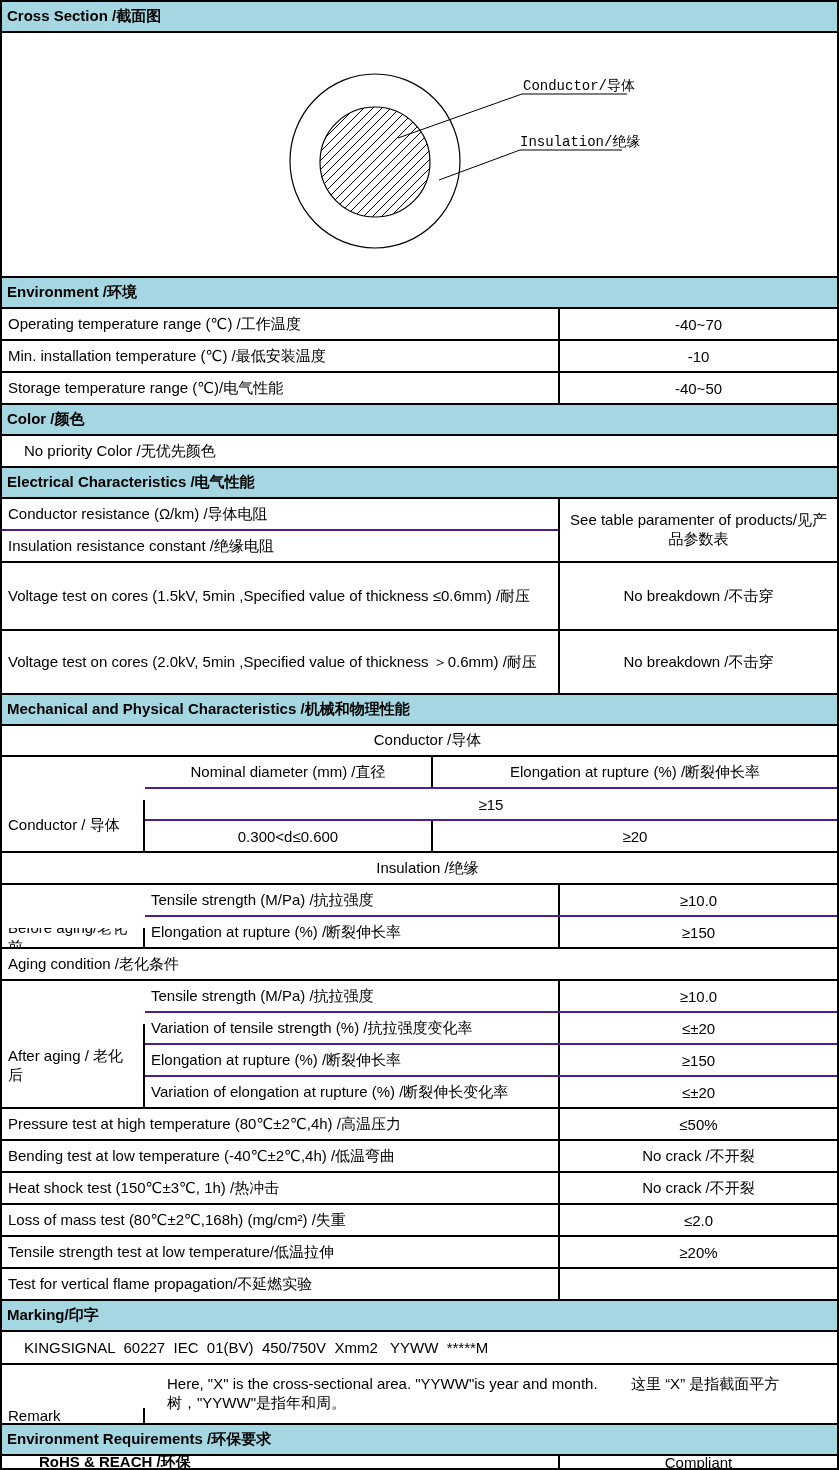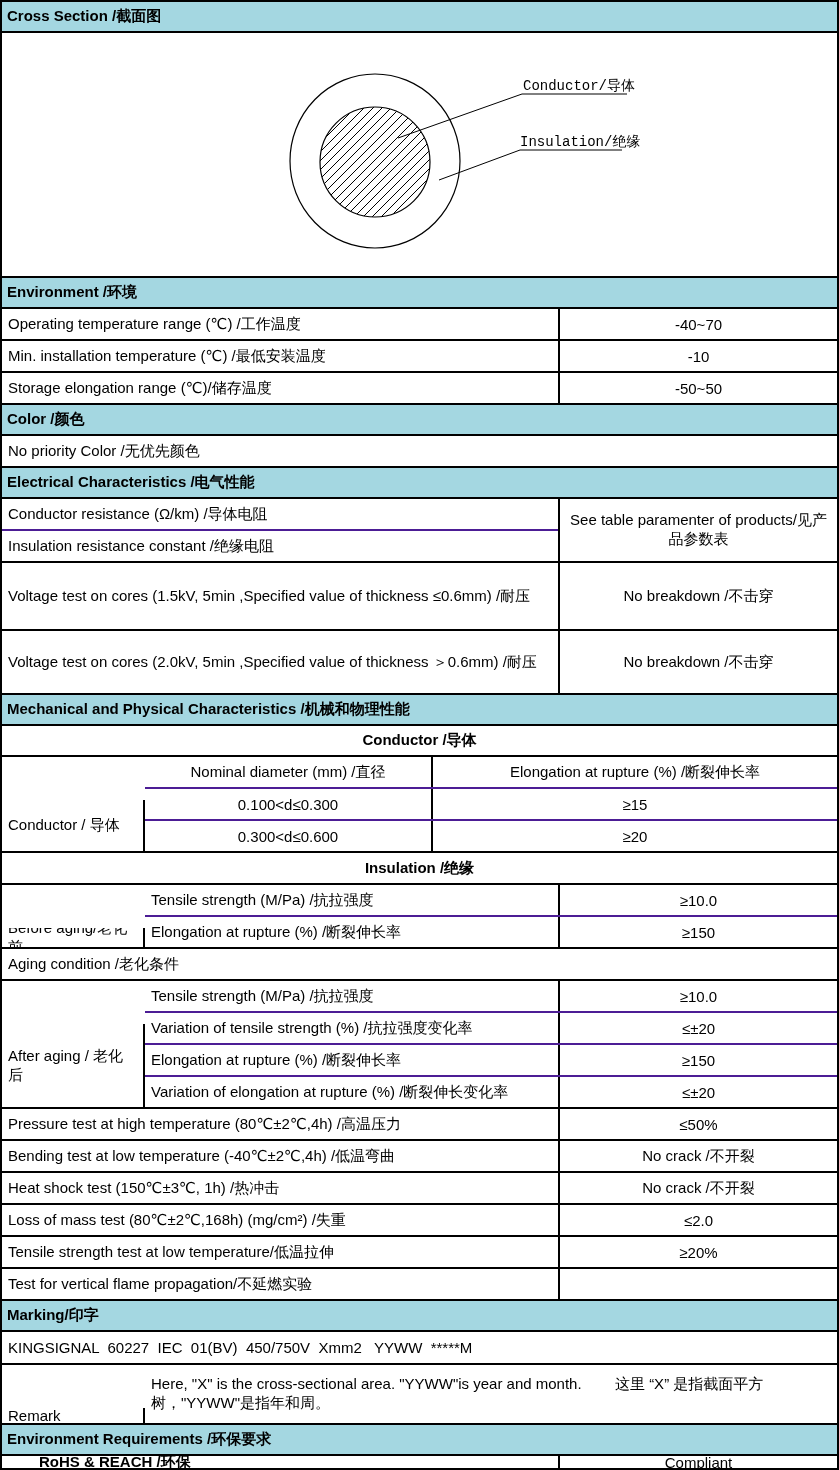--- a/index.html
+++ b/index.html
@@ -22,22 +22,22 @@
     padding:0 5px; overflow:hidden;
   }
   .row { display:flex; border-bottom:2px solid #000; overflow:hidden; }
   .cell { display:flex; align-items:center; overflow:hidden; }
   .lbl { flex:1; padding:2px 6px; display:flex; align-items:center; }
   .val {
     flex:0 0 279px; border-left:2px solid #000;
     display:flex; align-items:center; justify-content:center;
     text-align:center; padding:2px 6px;
   }
-  .full { flex:1; padding:2px 6px; display:flex; align-items:center; }
-  .subtitle { justify-content:center; font-weight:bold; }
+  .full { flex:1; padding:2px 6px; display:flex; align-items:center;margin-left:16px; }
+  .subtitle { justify-content:center; font-weight:normal; }
   .lab {
     flex:0 0 143px; border-right:2px solid #000;
     display:flex; align-items:center; padding:2px 6px;margin-top:43px;
   }
   .stack { flex:1; display:flex; flex-direction:column; }
   .subrow { flex:1; display:flex; border-bottom:2px solid #4c1d95; overflow:hidden; }
   .subrow:last-child { border-bottom:none; }
   .c1 {
     flex:0 0 288px; border-right:2px solid #000;
     display:flex; align-items:center; justify-content:center; text-align:center;
@@ -87,22 +87,22 @@
 
   <div class="row" style="flex:0 0 32px">
     <div class="cell lbl">Operating temperature range (℃) /工作温度</div>
     <div class="cell val">-40~70</div>
   </div>
   <div class="row" style="flex:0 0 32px">
     <div class="cell lbl">Min. installation temperature (℃) /最低安装温度</div>
     <div class="cell val">-10</div>
   </div>
   <div class="row" style="flex:0 0 32px">
-    <div class="cell lbl">Storage elongation range (℃)/储存温度</div>
-    <div class="cell val">-50~50</div>
+    <div class="cell lbl">Storage temperature range (℃)/电气性能</div>
+    <div class="cell val">-40~50</div>
   </div>
 
   <div class="band">
     <span>Color /颜色</span>
   </div>
   <div class="row" style="flex:0 0 32px">
     <div class="cell full">No priority Color  /无优先颜色</div>
   </div>
 
   <div class="band">
@@ -139,21 +139,20 @@
   </div>
 
   <div class="row" style="flex:0 0 96px">
     <div class="cell lab">Conductor /  导体</div>
     <div class="stack">
       <div class="subrow">
         <div class="cell c1">Nominal diameter (mm) /直径</div>
         <div class="cell c2">Elongation at rupture (%) /断裂伸长率</div>
       </div>
       <div class="subrow">
-        <div class="cell c1">0.100&lt;d≤0.300</div>
         <div class="cell c2">≥15</div>
       </div>
       <div class="subrow">
         <div class="cell c1">0.300&lt;d≤0.600</div>
         <div class="cell c2">≥20</div>
       </div>
     </div>
   </div>
 
   <div class="row subtitle" style="flex:0 0 32px">

